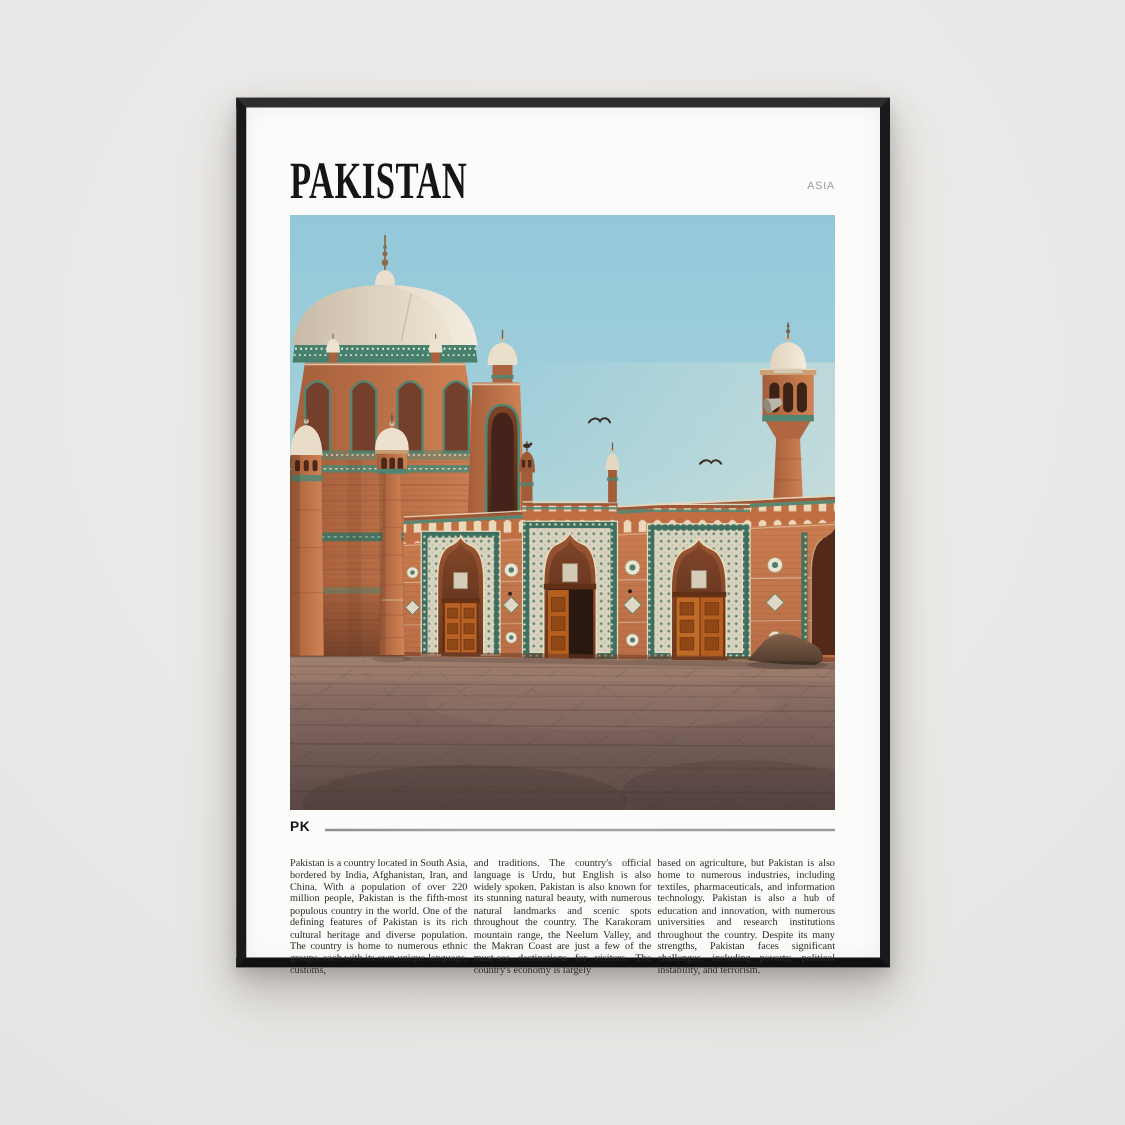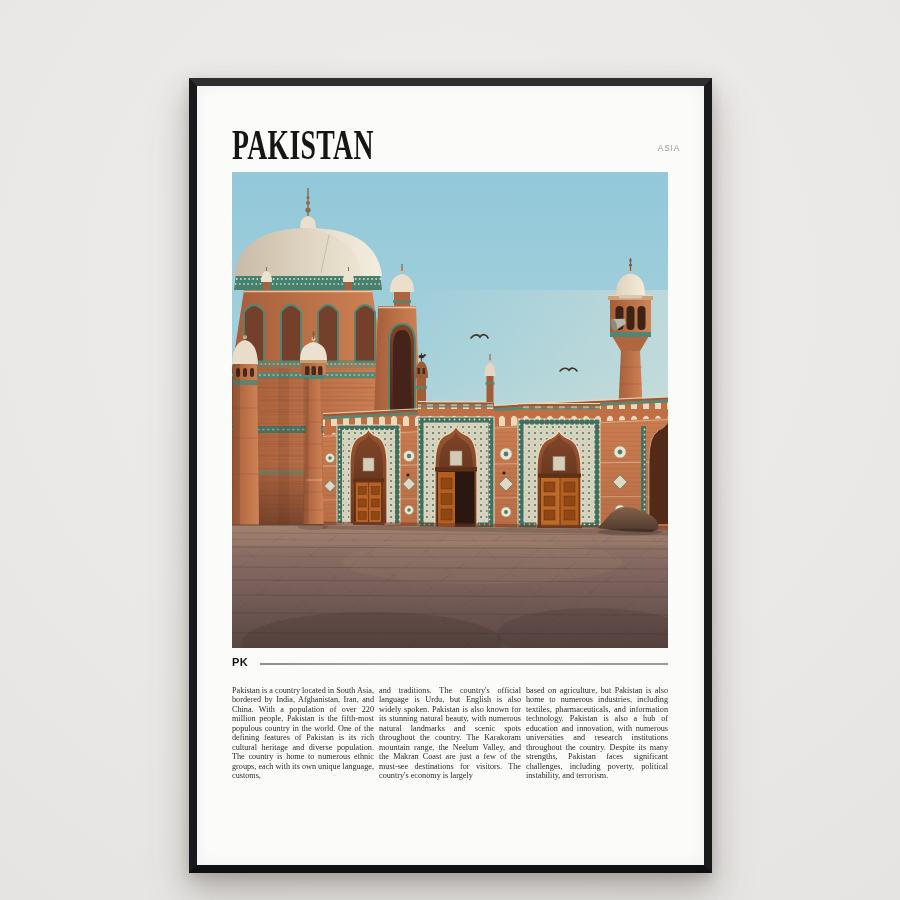--- a/index.html
+++ b/index.html
@@ -1,27 +1,27 @@
 <!DOCTYPE html>
 <html><head>
 <meta charset="utf-8">
 <style>
   html,body{margin:0;padding:0}
   body{width:900px;height:900px;position:relative;overflow:hidden;
        background:radial-gradient(circle at 50% 32%, #eeedeb 0%, #eae9e7 55%, #e5e4e2 100%);
        font-family:"Liberation Sans",sans-serif;}
-  .frame{position:absolute;left:189px;top:78px;width:523px;height:795px;box-sizing:border-box;
+  .frame{position:absolute;left:189px;top:78px;width:523px;height:696px;box-sizing:border-box;
          border:8px solid #1a1a1c;border-top-color:#2e2e31;border-bottom-color:#101012;
          background:#fbfbf9;
          box-shadow:0 14px 26px rgba(92,84,76,.30),0 4px 10px rgba(92,84,76,.18),0 26px 48px rgba(92,84,76,.14);}
   .poster{position:relative;width:100%;height:100%;box-shadow:inset 0 0 16px rgba(0,0,0,.05);}
   .title{position:absolute;left:35px;top:38px;margin:0;font-family:"Liberation Serif",serif;
          font-weight:700;font-size:42px;line-height:42px;letter-spacing:.5px;color:#151515;
          transform:scaleX(.66);transform-origin:left center;white-space:nowrap;}
-  .region{position:absolute;right:24px;top:57px;font-size:8.5px;letter-spacing:.7px;color:#9c9c9c;margin-left:48px;}
+  .region{position:absolute;right:36px;top:57px;font-size:8.5px;letter-spacing:.7px;color:#9c9c9c;margin-left:48px;}
   .photo{position:absolute;left:35px;top:86px;width:436px;height:476px;overflow:hidden;background:#a6d1da;}
   .photo svg{display:block}
   .code{position:absolute;left:35px;top:570px;font-size:11px;font-weight:700;letter-spacing:.5px;color:#141414;}
   .rule{position:absolute;left:63px;top:577px;width:408px;height:2px;
         background:linear-gradient(90deg,#8e8e8e,#a6a6a6 30%,#9a9a9a);}
   .columns{position:absolute;left:35px;top:600px;width:436px;display:flex;gap:5px;}
   .columns p{flex:1 1 0;margin:0;font-family:"Liberation Serif",serif;font-size:8.2px;
              line-height:9.45px;text-align:justify;color:#2d2a27;}
 </style>
 </head>

